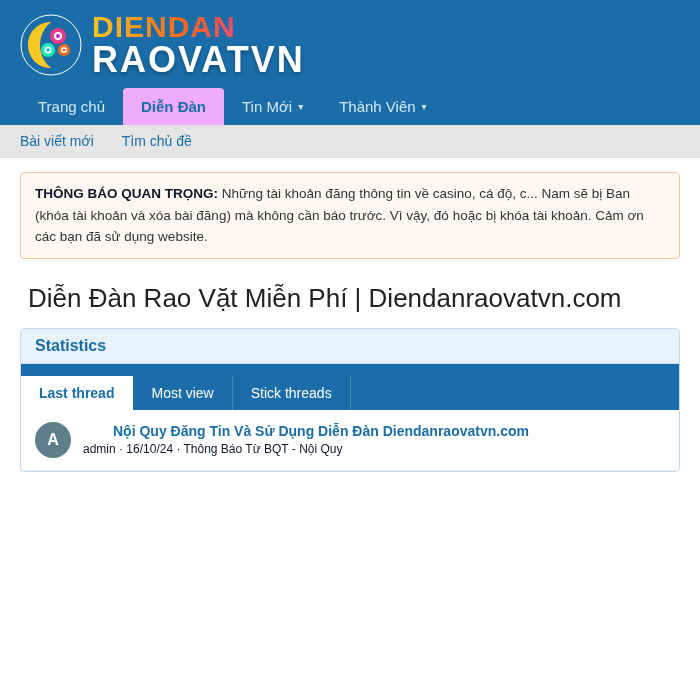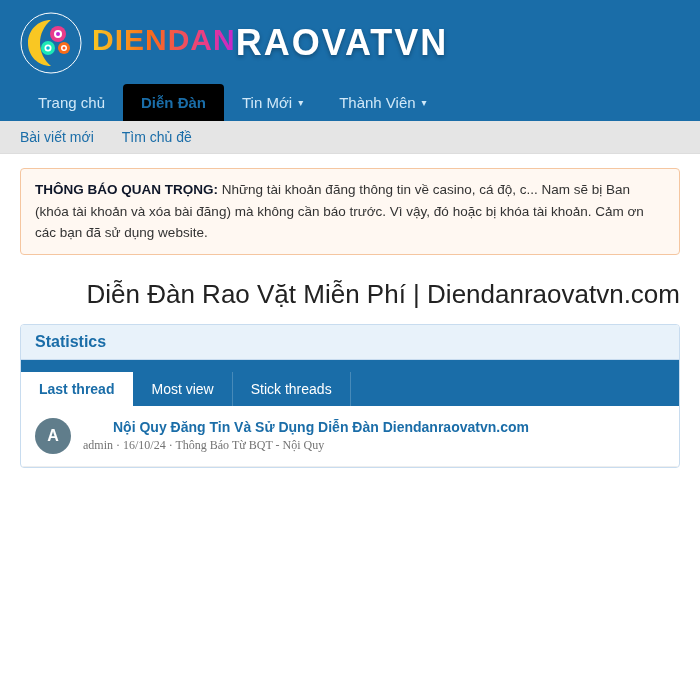--- a/index.html
+++ b/index.html
@@ -25,21 +25,21 @@
 
     .logo-icon {
       width: 62px;
       height: 62px;
       margin-right: 10px;
       flex-shrink: 0;
     }
 
     .logo-text {
       display: flex;
-      flex-direction: row;
+      flex-direction: column;
       line-height: 1;
     }
 
     .logo-diendan {
       font-size: 30px;
       font-weight: 900;
       letter-spacing: 1px;
       background: linear-gradient(90deg, #f9c723 0%, #f96c1a 40%, #e83c8a 80%, #c026d3 100%);
       -webkit-background-clip: text;
       -webkit-text-fill-color: transparent;
@@ -68,21 +68,21 @@
       font-size: 15px;
       cursor: pointer;
       border-radius: 4px 4px 0 0;
       user-select: none;
       display: flex;
       align-items: center;
       gap: 4px;
     }
 
     .nav-item.active {
-      background: #000000;
+      background: #f0abfc;
       color: #1a6da8;
       font-weight: bold;
     }
 
     .nav-item .arrow {
       font-size: 10px;
       margin-left: 2px;
     }
 
     
@@ -114,21 +114,20 @@
     }
 
     .notice-box .notice-title {
       color: #0f172a;
       font-weight: bold;
     }
 
     
     .page-title-area {
       padding: 10px 20px 14px 28px;
-      text-align: right;
     }
 
     .page-main-title {
       font-size: 26px;
       font-weight: normal;
       color: #222;
     }
 
     
     .stats-section {
@@ -202,22 +201,21 @@
     .thread-title {
       font-size: 14px;
       color: #1a6da8;
       font-weight: bold;
       margin-bottom: 3px;
       padding-left: 30px;
     }
 
     .thread-meta {
       font-size: 12px;
-      color: #737373;
-      font-family: Liberation Serif, serif;
+      color: #0f172a;
     }
 
   </style>
 </head>
 <body>
 
 <div class="header">
   <div class="logo-area">
 
     <svg class="logo-icon" viewBox="0 0 62 62" xmlns="http://www.w3.org/2000/svg">

